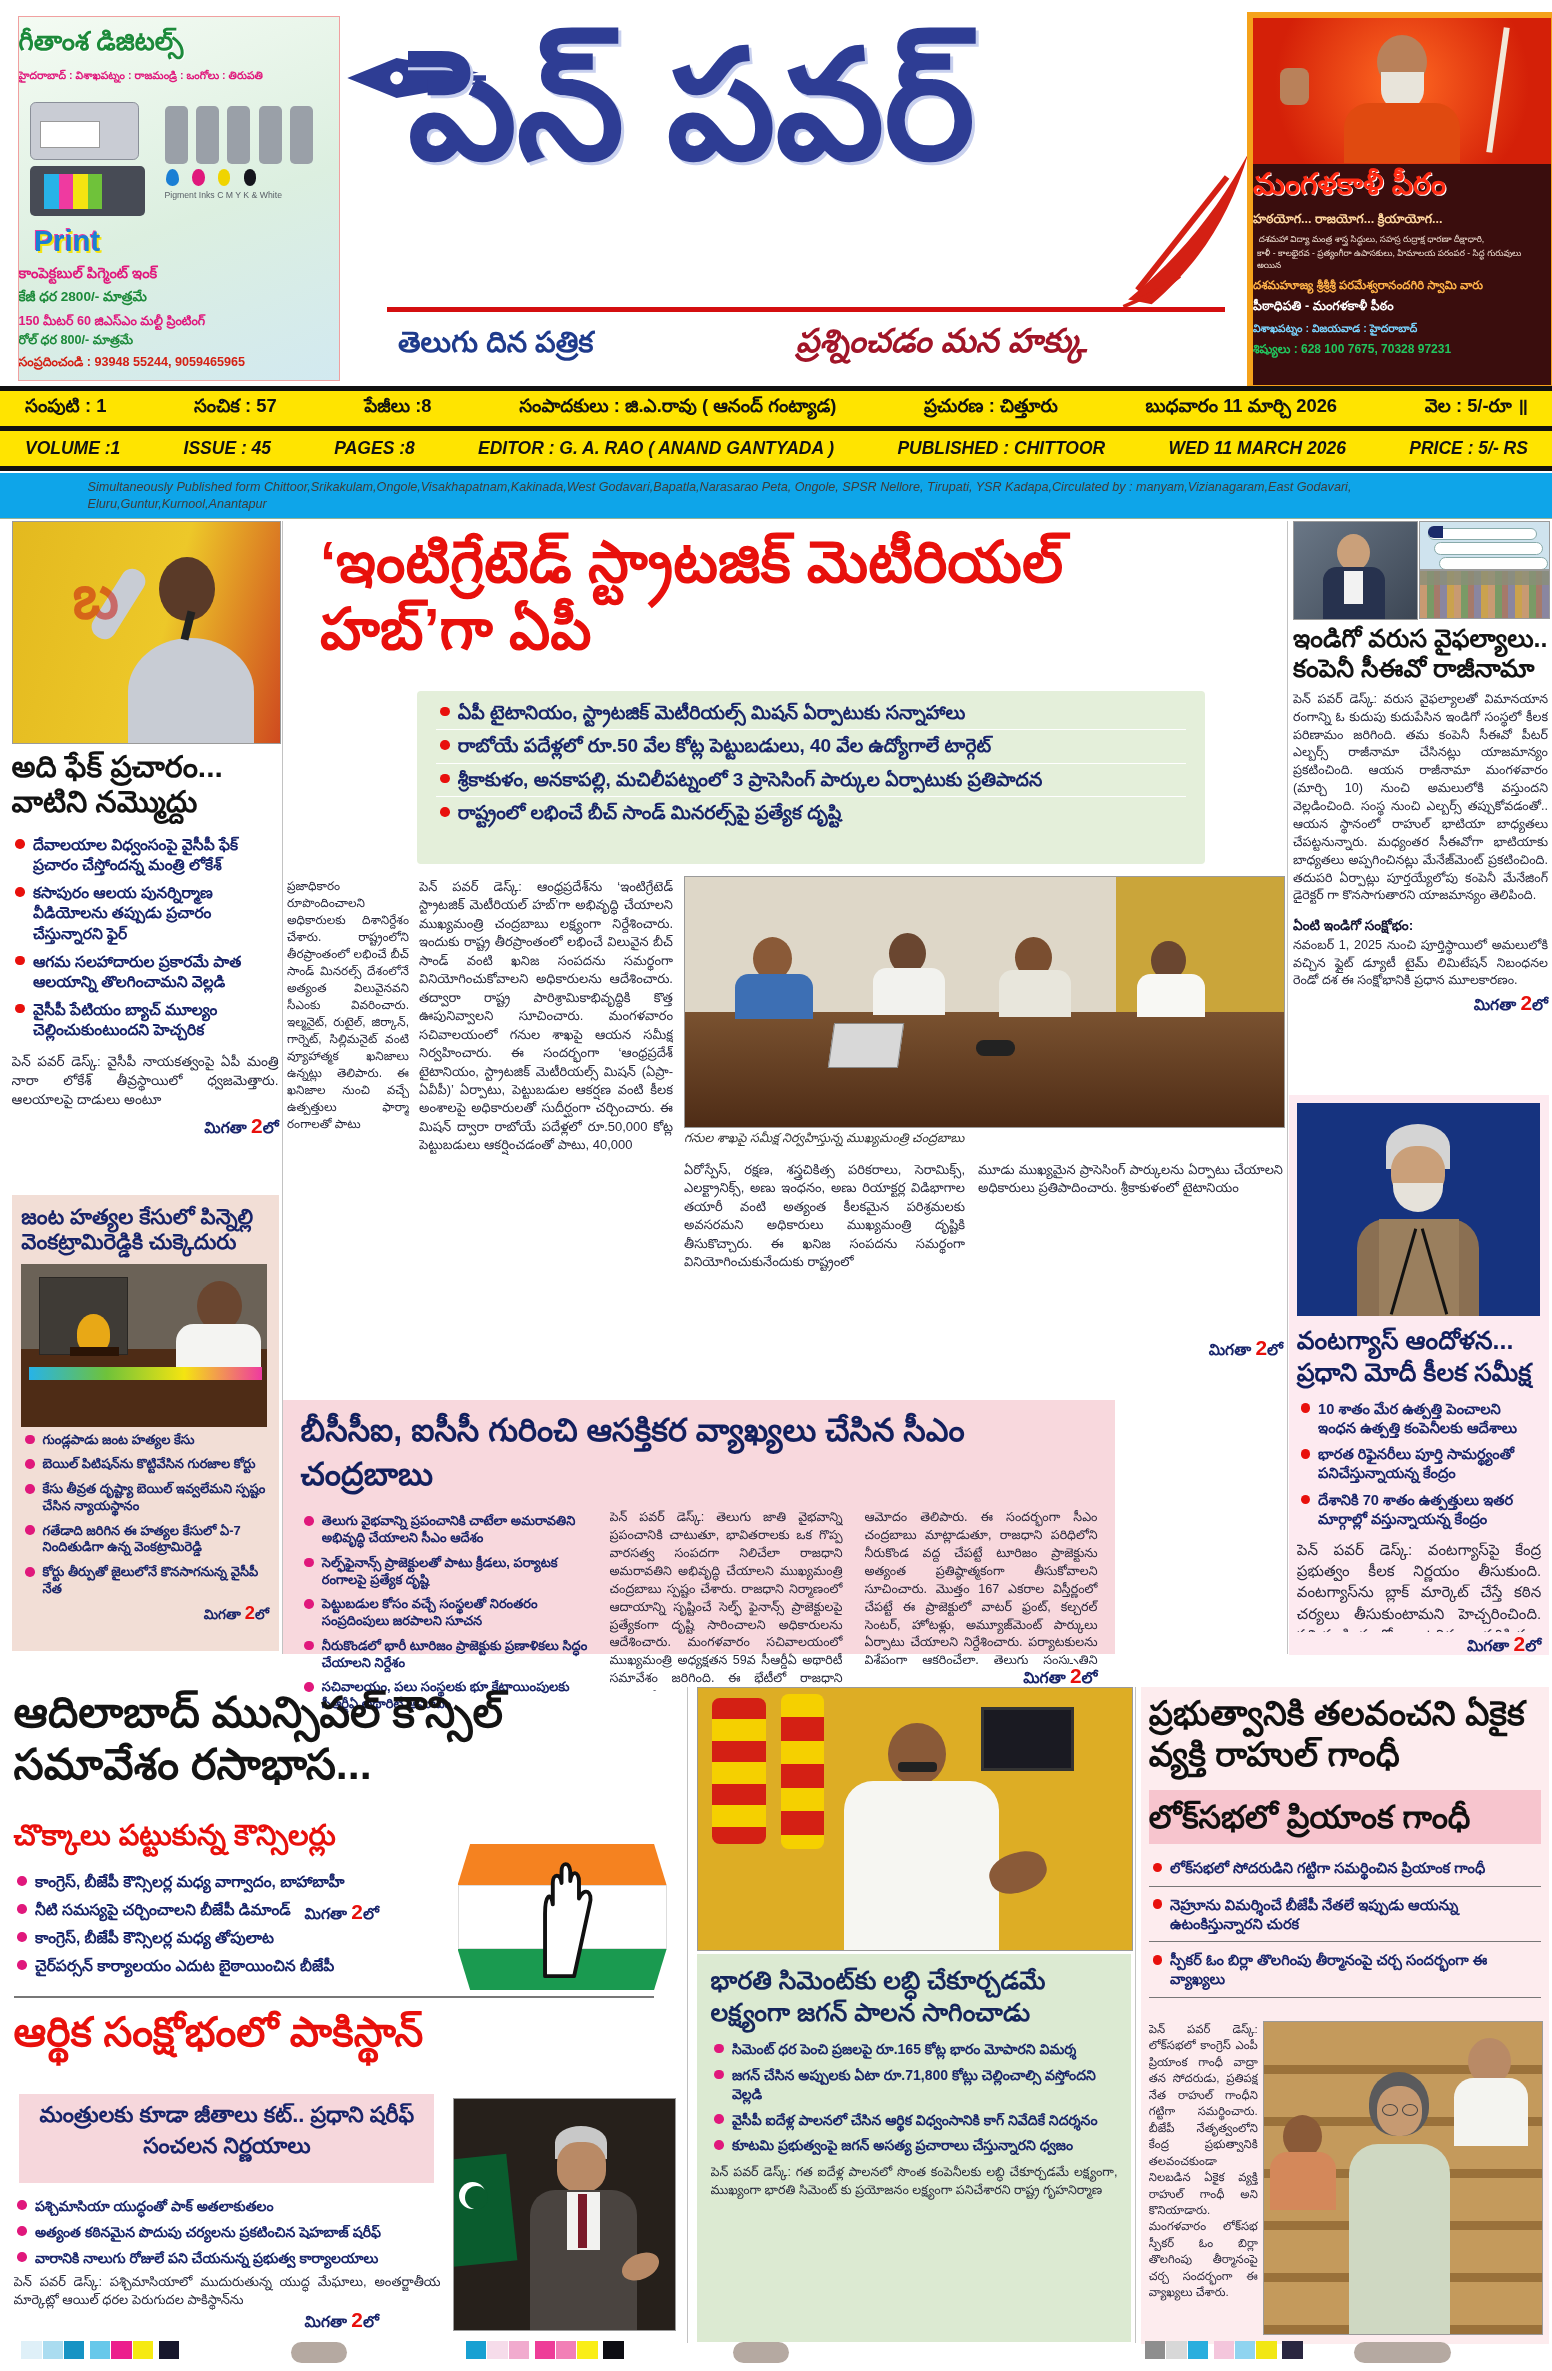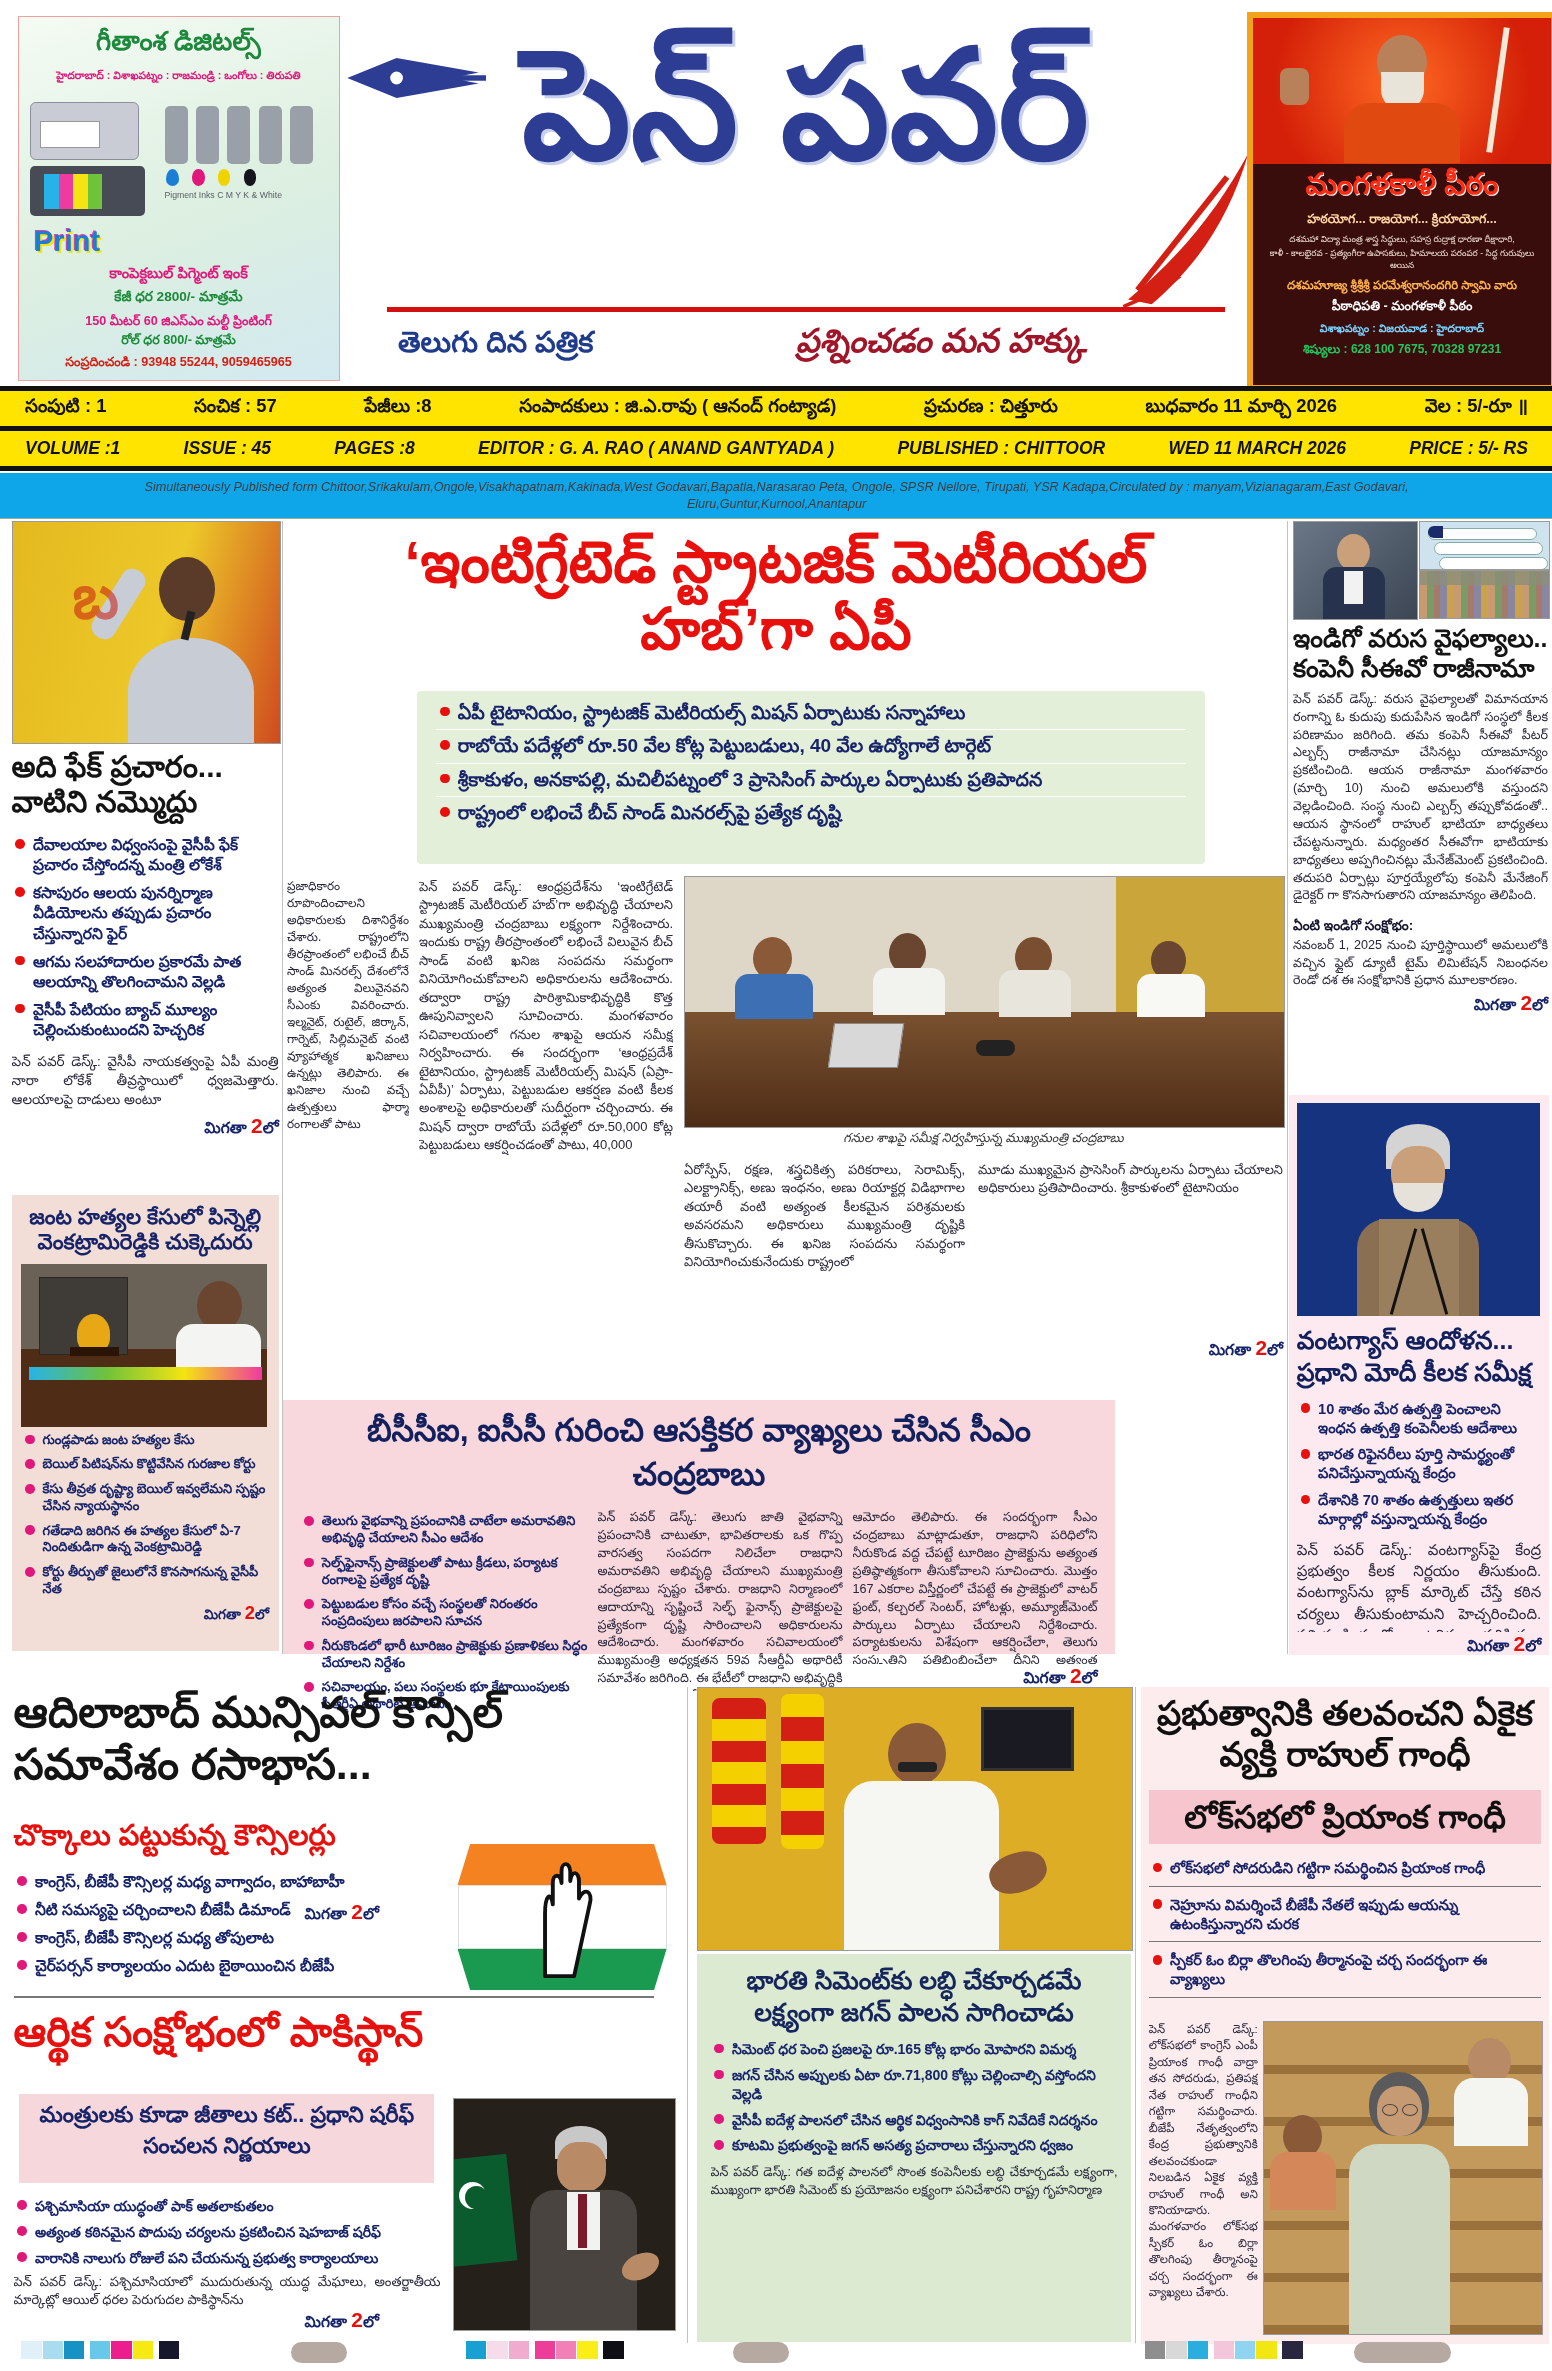--- a/index.html
+++ b/index.html
@@ -1,19 +1,19 @@
 <!DOCTYPE html>
 <html><head>
 <meta charset="utf-8">
 <style>
   html,body{margin:0;padding:0;background:#e8e8e8}
   #page{position:relative;width:1553px;height:2372px;background:#fff;margin:0 auto;
         font-family:"Liberation Sans",sans-serif;overflow:hidden}
   .abs{position:absolute}
-  .c{text-align:center}
+  .c{text-align:left}
   h1,h2,h3,p{margin:0}
   ul{list-style:none;margin:0;padding:0}
   .dots li{position:relative;padding:3.9px 0 3.9px 21.3px;color:#18246a;font-weight:bold;line-height:1.3;text-align:left}
   .dots li::before{content:"";position:absolute;left:3.9px;top:.52em;width:9.7px;height:9.7px;border-radius:50%;background:#e8100c}
   .dots.pink li::before{background:#e0187c}
   .dots.wsep li{border-bottom:1.9px solid #fff}
   .dots.usep li{border-bottom:1px solid #777;padding-bottom:7.8px;margin-bottom:4.9px}
   .body{color:#26263a;text-align:justify;line-height:1.42;overflow:hidden}
   .more{color:#18246a;font-weight:bold;text-align:right;font-size:15.5px}
   .more .n{color:#e8100c;font-size:1.35em;font-weight:900}
@@ -214,21 +214,21 @@
   <p class="body abs" style="left:684px;top:1161px;width:281px;height:223px;font-size:13px">ఏరోస్పేస్, రక్షణ, శస్త్రచికిత్స పరికరాలు, సెరామిక్స్, ఎలక్ట్రానిక్స్, అణు ఇంధనం, అణు రియాక్టర్ల విడిభాగాల తయారీ వంటి అత్యంత కీలకమైన పరిశ్రమలకు అవసరమని అధికారులు ముఖ్యమంత్రి దృష్టికి తీసుకొచ్చారు. ఈ ఖనిజ సంపదను సమర్థంగా వినియోగించుకునేందుకు రాష్ట్రంలో</p>
   <div class="abs" style="left:978px;top:1161px;width:305px;height:223px">
     <p class="body" style="font-size:13px;height:175px">మూడు ముఖ్యమైన ప్రాసెసింగ్ పార్కులను ఏర్పాటు చేయాలని అధికారులు ప్రతిపాదించారు. శ్రీకాకుళంలో టైటానియం</p>
     <p class="more">
       <span>మిగతా</span> <span class="n">2</span><span>లో</span>
     </p>
   </div>
 
   <div class="abs" style="left:283px;top:1400px;width:832px;height:254px;background:#f8d8dd;padding:11.6px 17.5px;box-sizing:border-box">
     <h2 class="c" style="font-size:32px;font-weight:900;color:#13205e">బీసీసీఐ, ఐసీసీ గురించి ఆసక్తికర వ్యాఖ్యలు చేసిన సీఎం చంద్రబాబు</h2>
-    <div style="display:flex;gap:10px;margin-top:9.7px">
+    <div style="display:flex;gap:22px;margin-top:9.7px">
       <ul class="dots pink" style="flex:0 0 287px;font-size:13px">
         <li>తెలుగు వైభవాన్ని ప్రపంచానికి చాటేలా అమరావతిని అభివృద్ధి చేయాలని సీఎం ఆదేశం</li>
         <li>సెల్ఫ్‌ఫైనాన్స్ ప్రాజెక్టులతో పాటు క్రీడలు, పర్యాటక రంగాలపై ప్రత్యేక దృష్టి</li>
         <li>పెట్టుబడుల కోసం వచ్చే సంస్థలతో నిరంతరం సంప్రదింపులు జరపాలని సూచన</li>
         <li>నీరుకొండలో భారీ టూరిజం ప్రాజెక్టుకు ప్రణాళికలు సిద్ధం చేయాలని నిర్దేశం</li>
         <li>సచివాలయం, పలు సంస్థలకు భూ కేటాయింపులకు సీఆర్డీఏ అథారిటీ ఆమోదం</li>
       </ul>
       <p class="body" style="flex:1;font-size:12.6px;height:182px">పెన్ పవర్ డెస్క్: తెలుగు జాతి వైభవాన్ని ప్రపంచానికి చాటుతూ, భావితరాలకు ఒక గొప్ప వారసత్వ సంపదగా నిలిచేలా రాజధాని అమరావతిని అభివృద్ధి చేయాలని ముఖ్యమంత్రి చంద్రబాబు స్పష్టం చేశారు. రాజధాని నిర్మాణంలో ఆదాయాన్ని సృష్టించే సెల్ఫ్ ఫైనాన్స్ ప్రాజెక్టులపై ప్రత్యేకంగా దృష్టి సారించాలని అధికారులను ఆదేశించారు. మంగళవారం సచివాలయంలో ముఖ్యమంత్రి అధ్యక్షతన 59వ సీఆర్డీఏ అథారిటీ సమావేశం జరిగింది. ఈ భేటీలో రాజధాని అభివృద్ధికి సంబంధించిన పలు కీలక ప్రతిపాదనలపై చర్చించి,</p>
       <div style="flex:1">
         <p class="body" style="font-size:12.6px;height:155px">ఆమోదం తెలిపారు. ఈ సందర్భంగా సీఎం చంద్రబాబు మాట్లాడుతూ, రాజధాని పరిధిలోని నీరుకొండ వద్ద చేపట్టే టూరిజం ప్రాజెక్టును అత్యంత ప్రతిష్ఠాత్మకంగా తీసుకోవాలని సూచించారు. మొత్తం 167 ఎకరాల విస్తీర్ణంలో చేపట్టే ఈ ప్రాజెక్టులో వాటర్ ఫ్రంట్, కల్చరల్ సెంటర్, హోటళ్లు, అమ్యూజ్‌మెంట్ పార్కులు ఏర్పాటు చేయాలని నిర్దేశించారు. పర్యాటకులను విశేషంగా ఆకర్షించేలా, తెలుగు సంస్కృతిని ప్రతిబింబించేలా దీనిని అత్యంత సుందరంగా తీర్చిదిద్దాలని</p>

